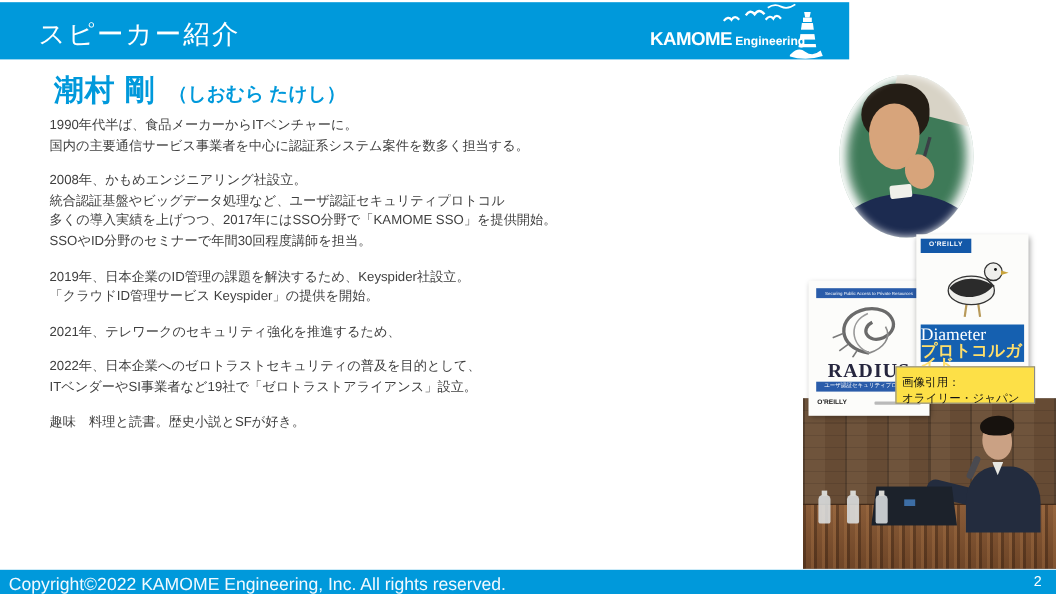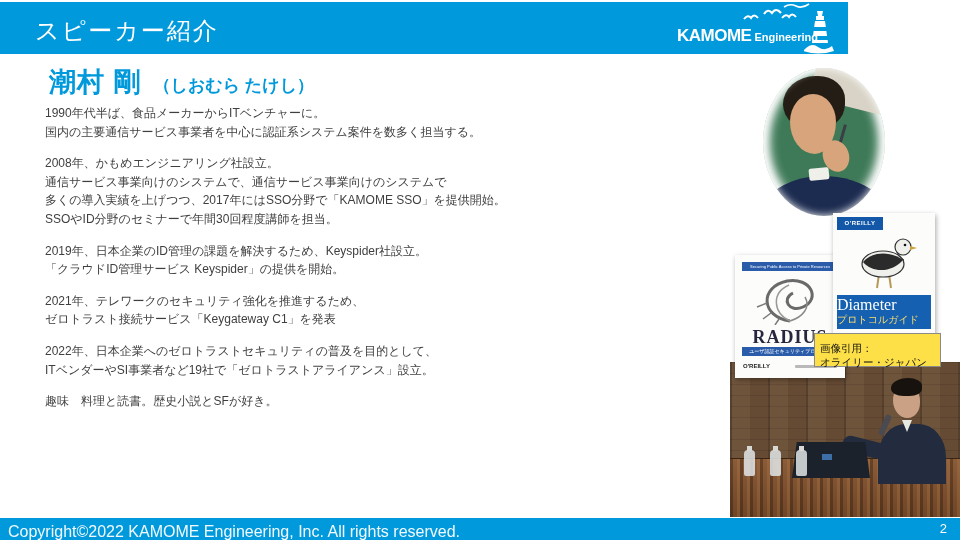--- a/index.html
+++ b/index.html
@@ -5,23 +5,23 @@
   html,body{margin:0;padding:0;background:#e8e8e8;}
   *{box-sizing:border-box;}
   .slide{
     position:relative;width:960px;height:540px;background:#ffffff;
     font-family:"Liberation Sans","DejaVu Sans",sans-serif;overflow:hidden;
     margin:0 auto;
   }
   .abs{position:absolute;}
 
   
-  .header-bar{left:0;top:2px;width:848px;height:52px;background:#0099db;}
+  .header-bar{left:0;top:2px;width:772px;height:52px;background:#0099db;}
   .header-title{left:35px;top:13px;font-size:24px;color:#ffffff;letter-spacing:2px;font-weight:400;}
-  .logo{right:12px;top:0;width:165px;height:56px;}
+  .logo{right:22px;top:0;width:165px;height:56px;}
   .logo-text{position:absolute;left:6px;top:24px;color:#fff;white-space:nowrap;}
   .logo-brand{font-size:17px;font-weight:700;letter-spacing:-0.5px;}
   .logo-suffix{font-size:11px;font-weight:600;margin-left:3px;}
   .birds-svg{position:absolute;right:26px;top:1px;}
   .lighthouse-svg{position:absolute;right:0px;top:7px;}
 
   
   .speaker-title{left:33px;top:64px;display:flex;align-items:baseline;gap:12px;color:#0099db;}
   .speaker-name{font-size:27px;font-weight:700;letter-spacing:1px;margin-left:16px;}
   .speaker-furigana{font-size:17px;font-weight:700;}
@@ -66,21 +66,21 @@
   .radius-oreilly{position:absolute;left:0;top:2px;font-size:6px;font-weight:700;color:#222;}
   .credit-smudge{position:absolute;right:0;top:4px;width:42px;height:3px;background:#b9b9b9;border-radius:1px;}
 
   .book-diameter{left:833px;top:213px;width:102px;height:133px;z-index:4;}
   .diameter-corner{position:absolute;left:4px;top:4px;width:46px;height:13px;background:#1358a8;
                    color:#fff;font-size:6px;font-weight:700;line-height:13px;text-align:center;letter-spacing:0.5px;}
   .diameter-bird{position:absolute;left:18px;top:17px;}
   .diameter-band{position:absolute;left:4px;top:82px;right:4px;height:34px;background:#1560b0;
                  text-align:left;color:#fff;}
   .diameter-title{font-family:"Liberation Serif","DejaVu Serif",serif;font-size:16px;line-height:19px;}
-  .diameter-subtitle{font-size:10px;font-weight:400;color:#ffdf6b;line-height:12px;}
+  .diameter-subtitle{font-size:15px;font-weight:700;color:#ffdf6b;line-height:12px;}
   .diameter-smudge{position:absolute;left:24px;bottom:8px;width:54px;height:3px;background:#c2c2c2;border-radius:1px;}
 
   
   .caption-box{left:814px;top:333px;width:127px;height:34px;background:#fde047;border:1px solid #8a8a8a;
                z-index:5;padding:7px 5px;color:#111;}
   .caption-line{font-size:10.5px;line-height:14px;white-space:nowrap;}
 
   
   .stage-photo{left:730px;top:362px;width:230px;height:155px;overflow:hidden;z-index:1;
      background:
@@ -152,31 +152,30 @@
     <span class="speaker-furigana">（しおむら たけし）</span>
   </div>
 
   <div class="abs bio">
     <div class="para">
       <div class="bio-line">1990年代半ば、食品メーカーからITベンチャーに。</div>
       <div class="bio-line">国内の主要通信サービス事業者を中心に認証系システム案件を数多く担当する。</div>
     </div>
     <div class="para">
       <div class="bio-line">2008年、かもめエンジニアリング社設立。</div>
-      <div class="bio-line">通信サービス事業向けのシステムで、通信サービス事業向けのシステムで</div>
+      <div class="bio-line">統合認証基盤やビッグデータ処理など、ユーザ認証セキュリティプロトコル</div>
       <div class="bio-line">多くの導入実績を上げつつ、2017年にはSSO分野で「KAMOME SSO」を提供開始。</div>
       <div class="bio-line">SSOやID分野のセミナーで年間30回程度講師を担当。</div>
     </div>
     <div class="para">
       <div class="bio-line">2019年、日本企業のID管理の課題を解決するため、Keyspider社設立。</div>
       <div class="bio-line">「クラウドID管理サービス Keyspider」の提供を開始。</div>
     </div>
     <div class="para">
       <div class="bio-line">2021年、テレワークのセキュリティ強化を推進するため、</div>
-      <div class="bio-line">ゼロトラスト接続サービス「Keygateway C1」を発表</div>
     </div>
     <div class="para">
       <div class="bio-line">2022年、日本企業へのゼロトラストセキュリティの普及を目的として、</div>
       <div class="bio-line">ITベンダーやSI事業者など19社で「ゼロトラストアライアンス」設立。</div>
     </div>
     <div class="para">
       <div class="bio-line">趣味　料理と読書。歴史小説とSFが好き。</div>
     </div>
   </div>
 

